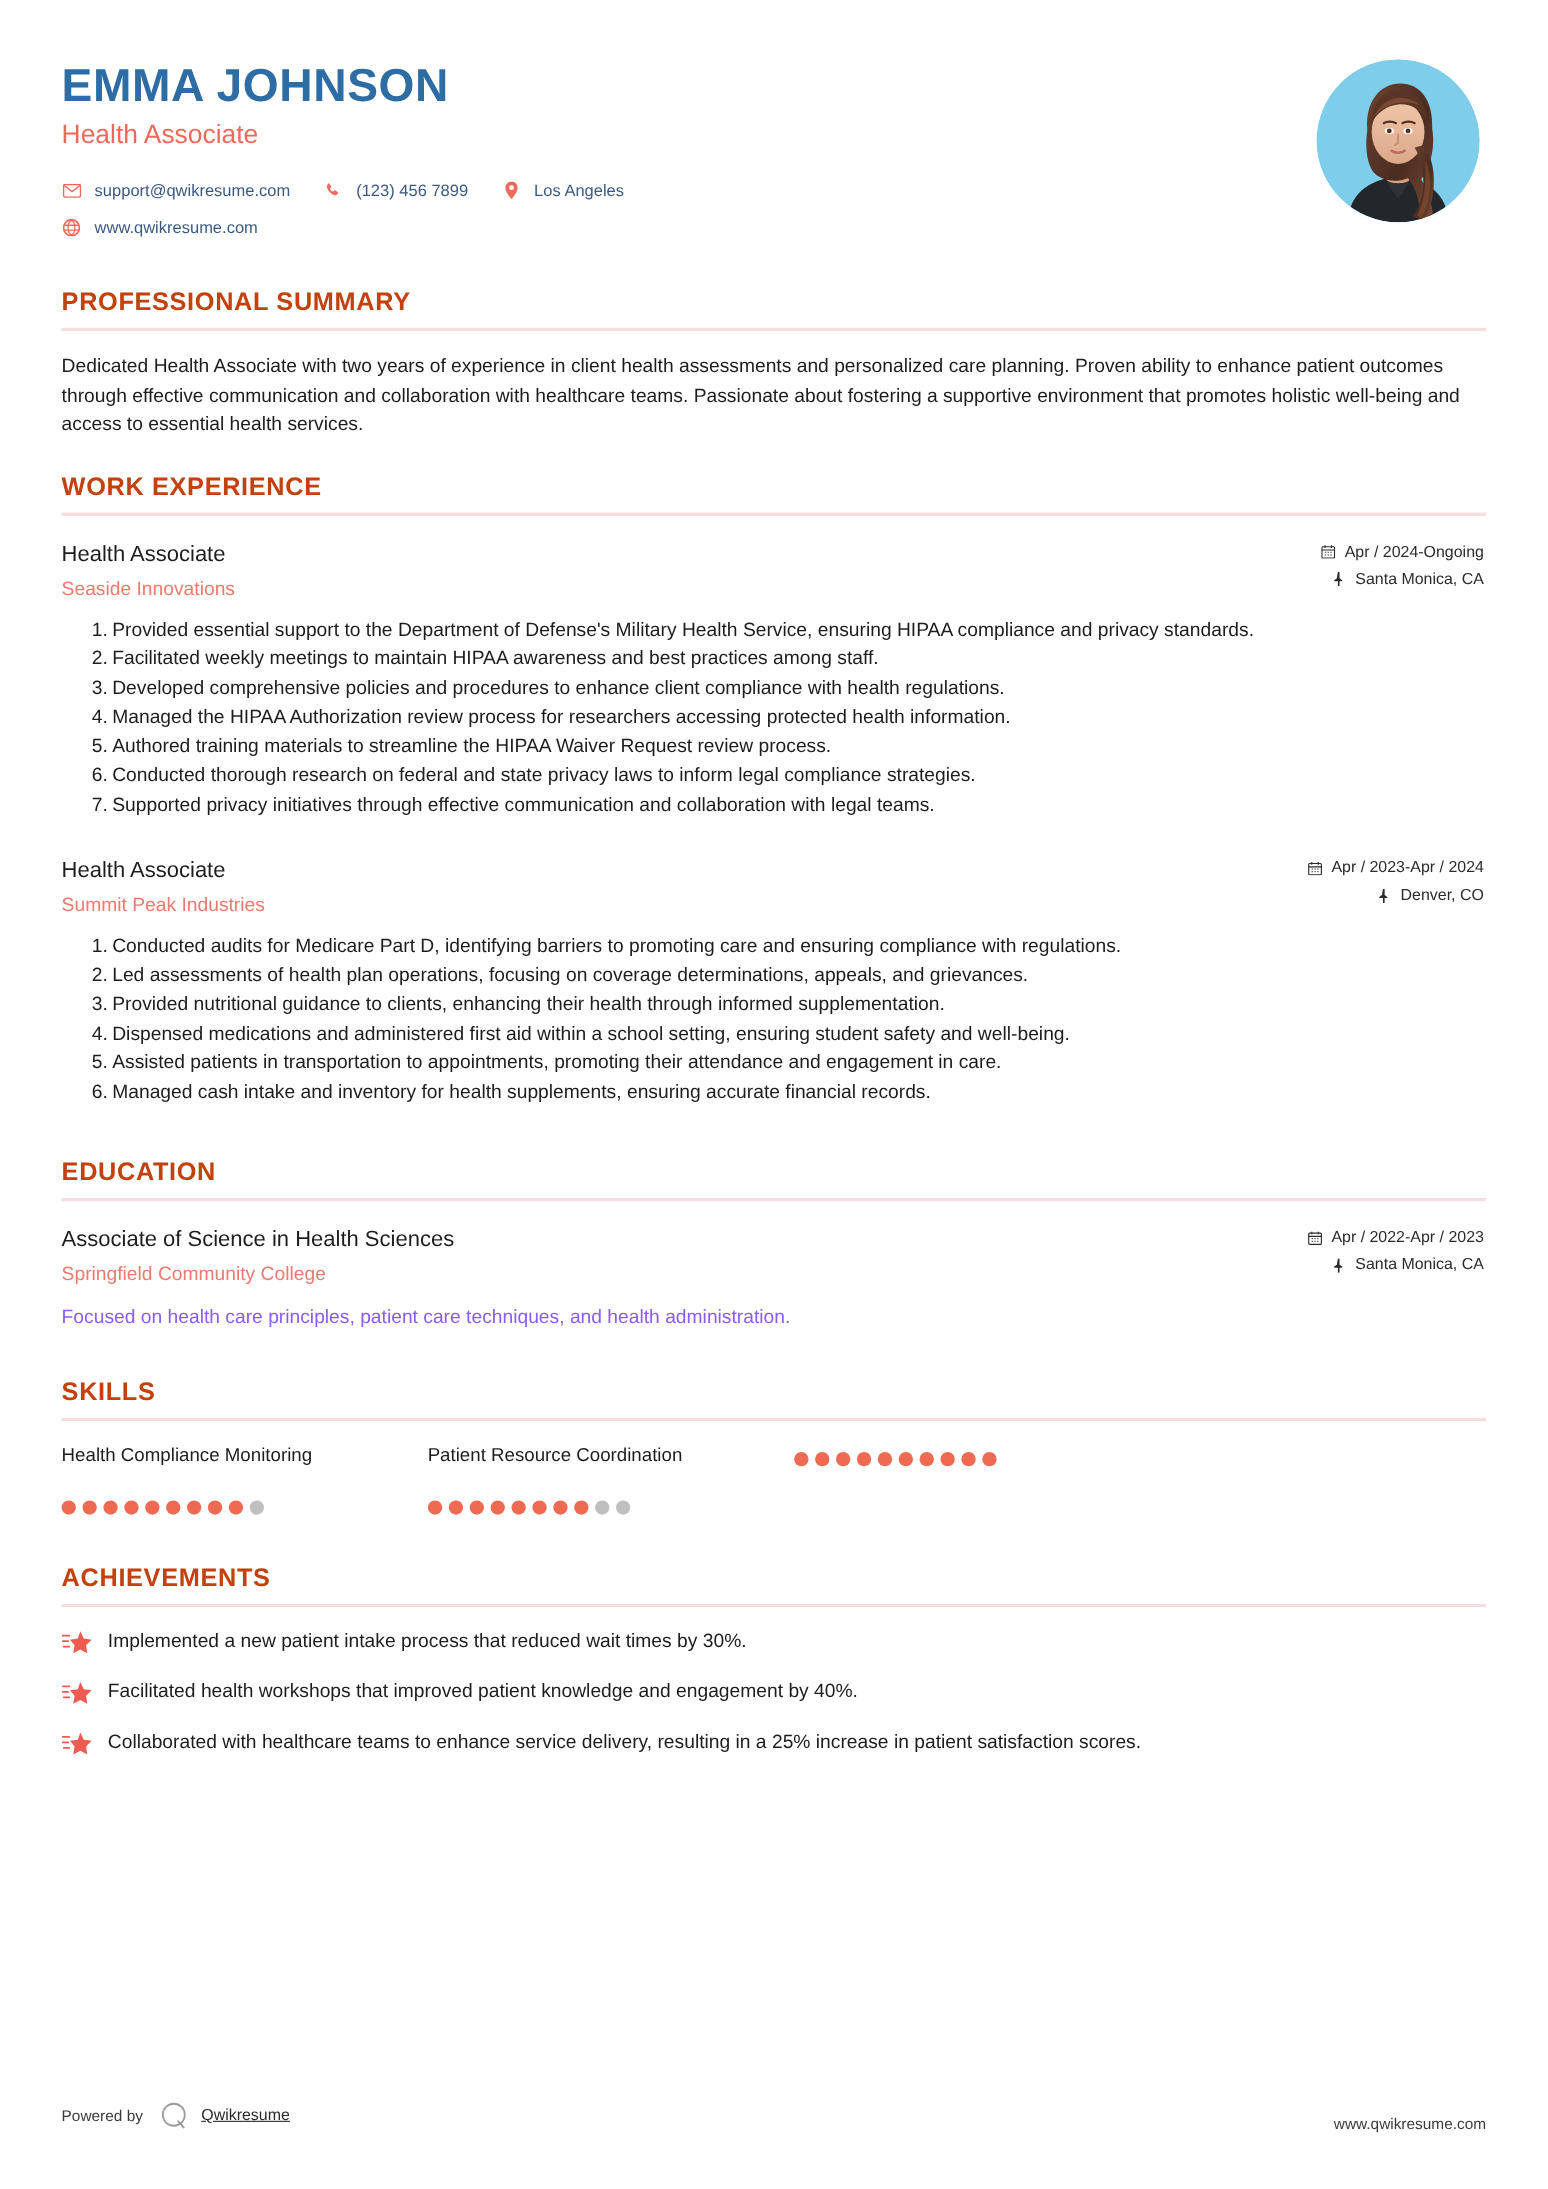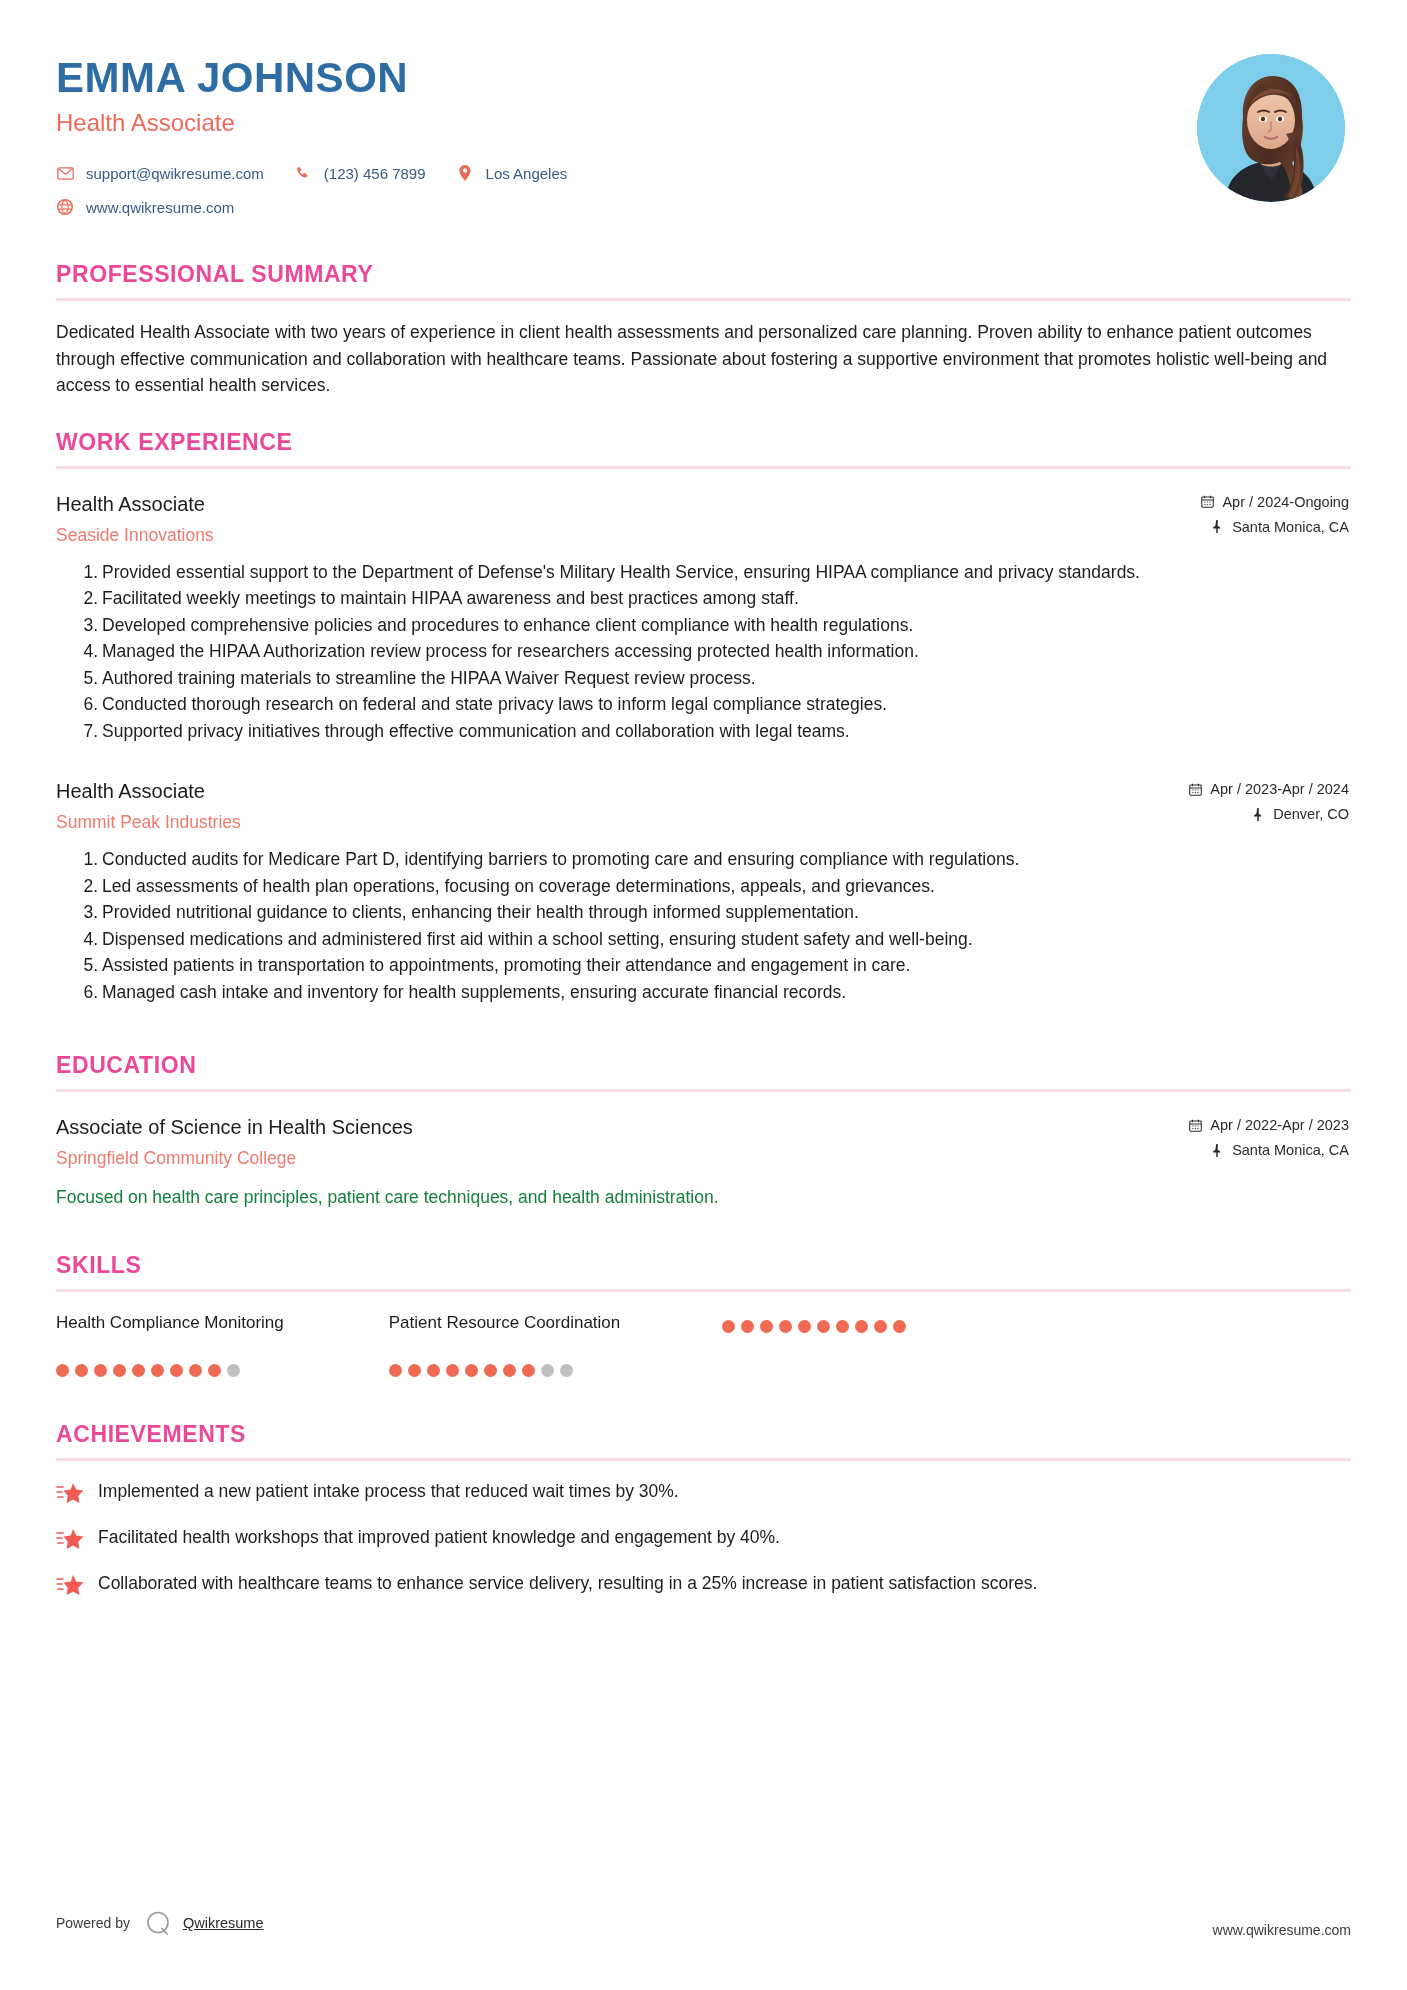--- a/index.html
+++ b/index.html
@@ -81,21 +81,21 @@
     background: #7ecdea;
     position: relative;
   }
   .photo svg { display: block; width: 148px; height: 148px; }
 
   
   .section { margin-top: 30px; }
   .section-title {
     font-size: 23px;
     font-weight: bold;
-    color: #ec4899;
+    color: #c2410c;
     letter-spacing: 0.6px;
   }
   .section-rule {
     height: 3px;
     background: #f5dde2;
     margin-top: 10px;
     width: 100%;
   }
 
   .summary-text {
@@ -172,21 +172,21 @@
     left: -26px;
     width: 24px;
     text-align: right;
     color: #1d1d1d;
   }
 
   .edu-desc {
     margin-top: 14px;
     font-size: 17.5px;
     line-height: 1.5;
-    color: #15803d;
+    color: #8b5cf6;
   }
 
   
   .skills-grid {
     margin-top: 20px;
     display: grid;
     grid-template-columns: repeat(4, 1fr);
     column-gap: 36px;
   }
   .skill { }

